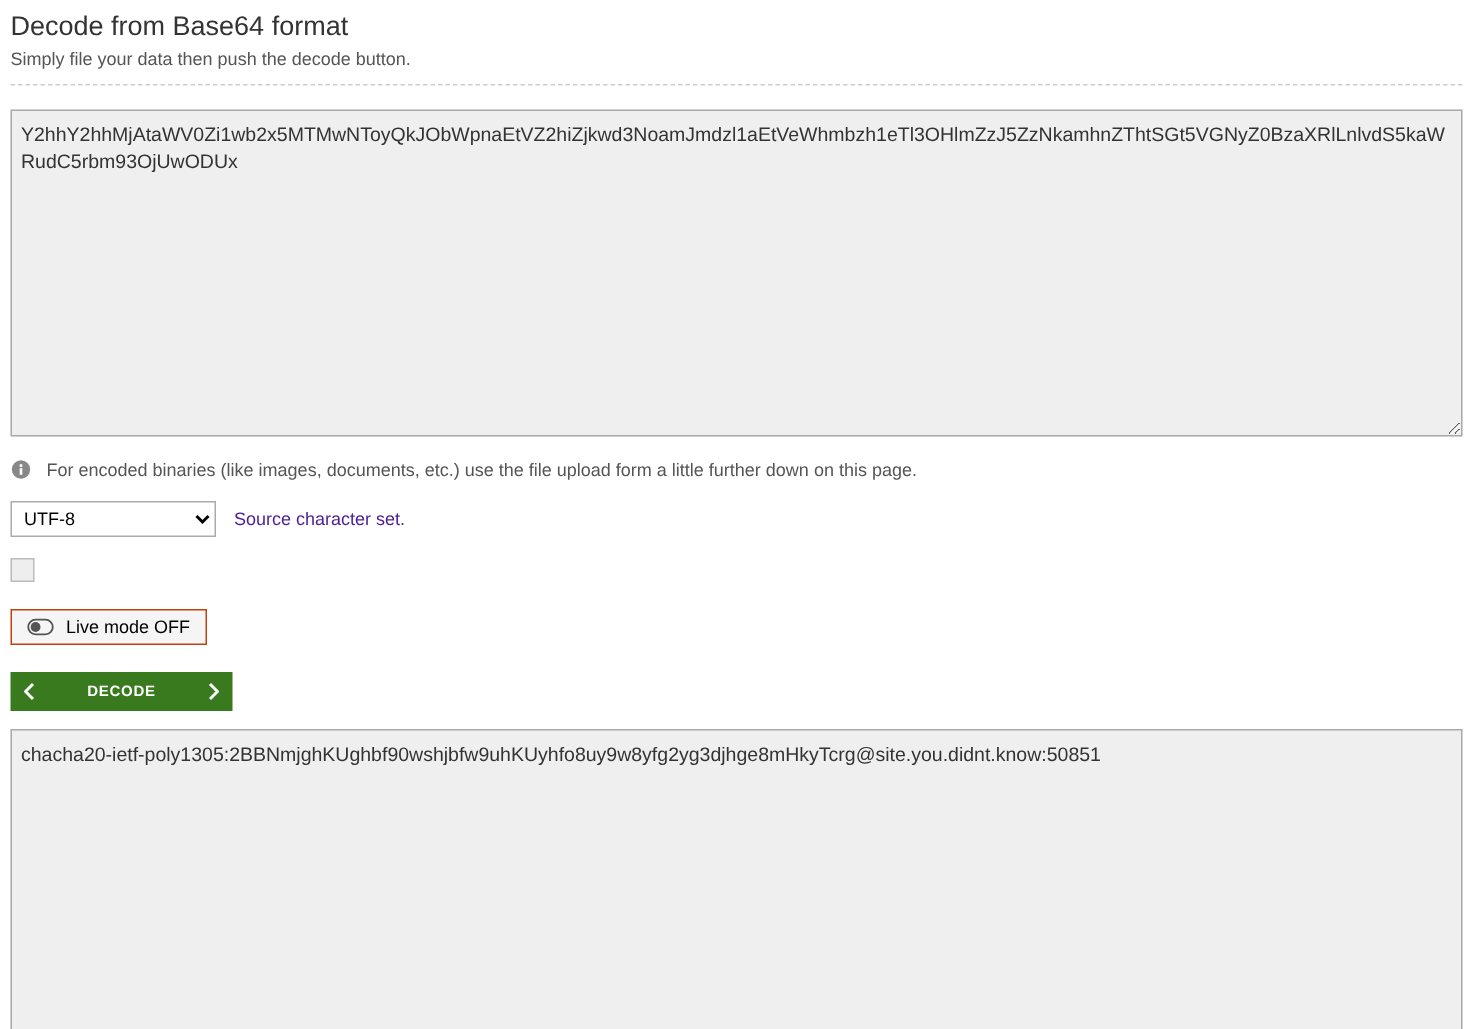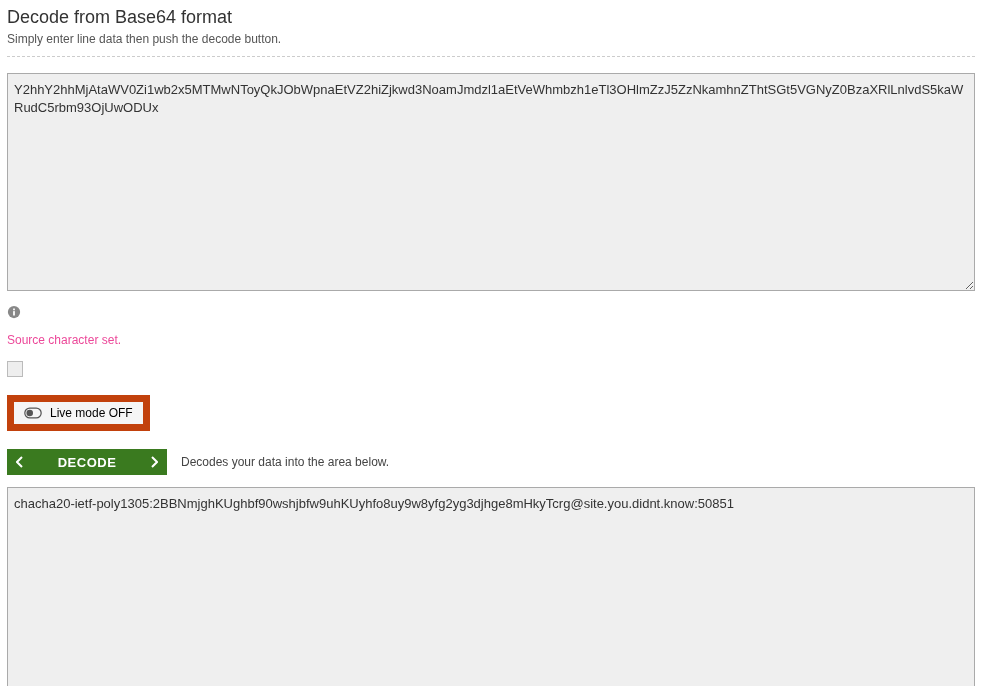--- a/index.html
+++ b/index.html
@@ -70,21 +70,21 @@
       width: 137px;
       height: 24px;
       font-size: 12px;
       border: 1px solid #aaa;
       background: #fff;
       padding: 2px 4px;
       margin-right: 12px;
     }
     .control-label {
       font-size: 12px;
-      color: #ec4899;
+      color: #4c1d95;
     }
     .checkbox-row {
       display: flex;
       align-items: center;
       margin-top: 14px;
       font-size: 12px;
       color: #444;
     }
     .checkbox-box {
       width: 16px;
@@ -97,21 +97,21 @@
     .live-row {
       display: flex;
       align-items: center;
       margin-top: 18px;
       font-size: 12px;
       color: #444;
     }
     .live-btn {
       display: flex;
       align-items: center;
-      border: 7px solid #c2410c;
+      border: 1px solid #c2410c;
       background: #f5f5f5;
       padding: 4px 10px;
       margin-right: 12px;
       font-size: 12px;
       cursor: pointer;
     }
     .live-btn-icon {
       width: 18px;
       height: 14px;
       margin-right: 8px;
@@ -125,23 +125,23 @@
       color: #444;
     }
     .decode-btn {
       display: flex;
       align-items: center;
       justify-content: space-between;
       background: #3a7a1f;
       color: #fff;
       border: none;
       padding: 0;
-      width: 160px;
+      width: 148px;
       height: 26px;
-      font-size: 13px;
+      font-size: 10px;
       font-weight: bold;
       cursor: pointer;
       margin-right: 14px;
     }
     .decode-btn .chev {
       display: flex;
       align-items: center;
       justify-content: center;
       width: 26px;
       height: 100%;
@@ -151,34 +151,38 @@
       text-align: center;
       letter-spacing: 0.5px;
     }
   </style>
 </head>
 <body>
 
 
 
 <h1>Decode from Base64 format</h1>
-<div class="subtitle">Simply enter line data then push the decode button.</div>
+<div class="subtitle">Simply file your data then push the decode button.</div>
 <hr class="dashed-divider">
 
 <textarea class="input-area" style="">Y2hhY2hhMjAtaWV0Zi1wb2x5MTMwNToyQkJObWpnaEtVZ2hiZjkwd3NoamJmdzl1aEtVeWhmbzh1eTl3OHlmZzJ5ZzNkamhnZThtSGt5VGNyZ0BzaXRlLnlvdS5kaWRudC5rbm93OjUwODUx</textarea>
 
 <div class="info-row">
   <svg class="info-icon" viewBox="0 0 16 16">
     <circle cx="8" cy="8" r="7" fill="#888"></circle>
     <rect x="7" y="7" width="2" height="5" fill="#fff"></rect>
     <rect x="7" y="4" width="2" height="2" fill="#fff"></rect>
   </svg>
+  <span>For encoded binaries (like images, documents, etc.) use the file upload form a little further down on this page.</span>
 </div>
 
 <div class="control-row">
+  <select>
+    <option>UTF-8</option>
+  </select>
   <span class="control-label">Source character set.</span>
 </div>
 
 <div class="checkbox-row">
   <div class="checkbox-box"></div>
 </div>
 
 <div class="live-row">
   <button class="live-btn">
     <svg class="live-btn-icon" viewBox="0 0 22 14">
@@ -196,19 +200,18 @@
           <path d="M6 1 L1 6 L6 11" stroke="#fff" stroke-width="2" fill="none"></path>
         </svg>
     </span>
     <span class="label">DECODE</span>
     <span class="chev">
       <svg width="8" height="12" viewBox="0 0 8 12">
           <path d="M2 1 L7 6 L2 11" stroke="#fff" stroke-width="2" fill="none"></path>
         </svg>
     </span>
   </button>
-  <span>Decodes your data into the area below.</span>
 </div>
 
 <textarea class="output-area" style="">chacha20-ietf-poly1305:2BBNmjghKUghbf90wshjbfw9uhKUyhfo8uy9w8yfg2yg3djhge8mHkyTcrg@site.you.didnt.know:50851</textarea>
 
 
 
 
 </body></html>

